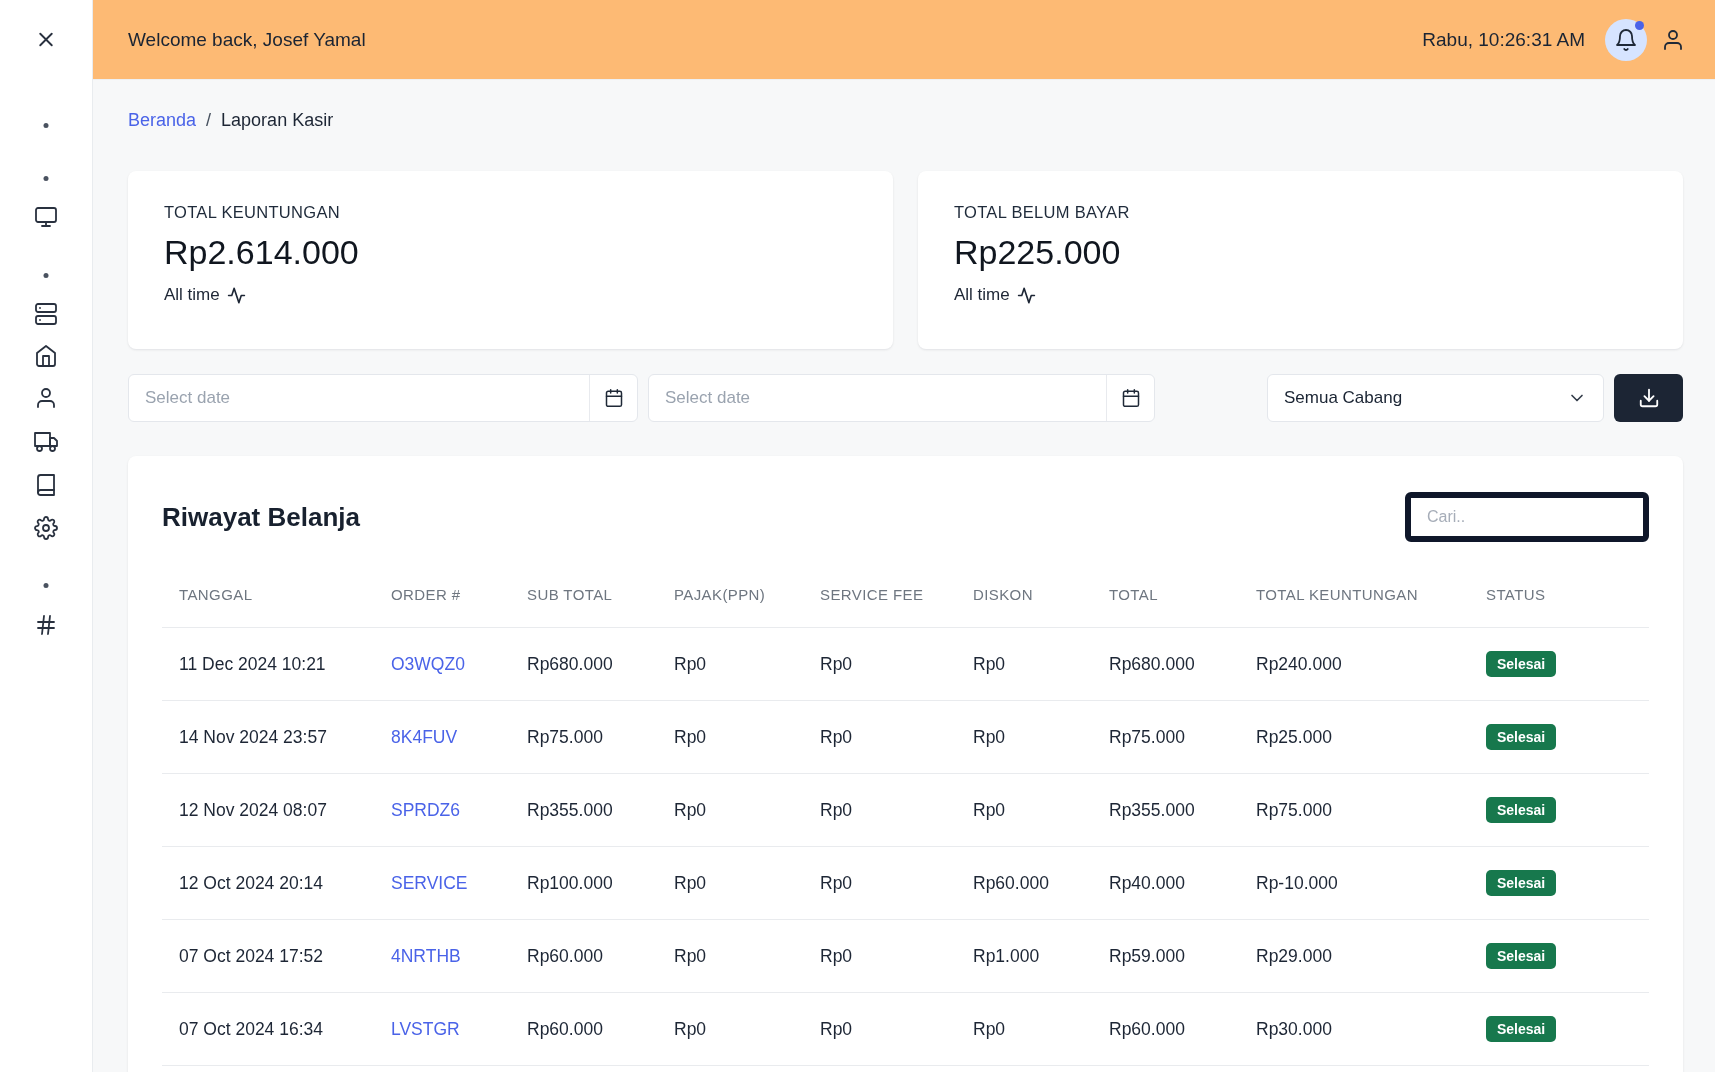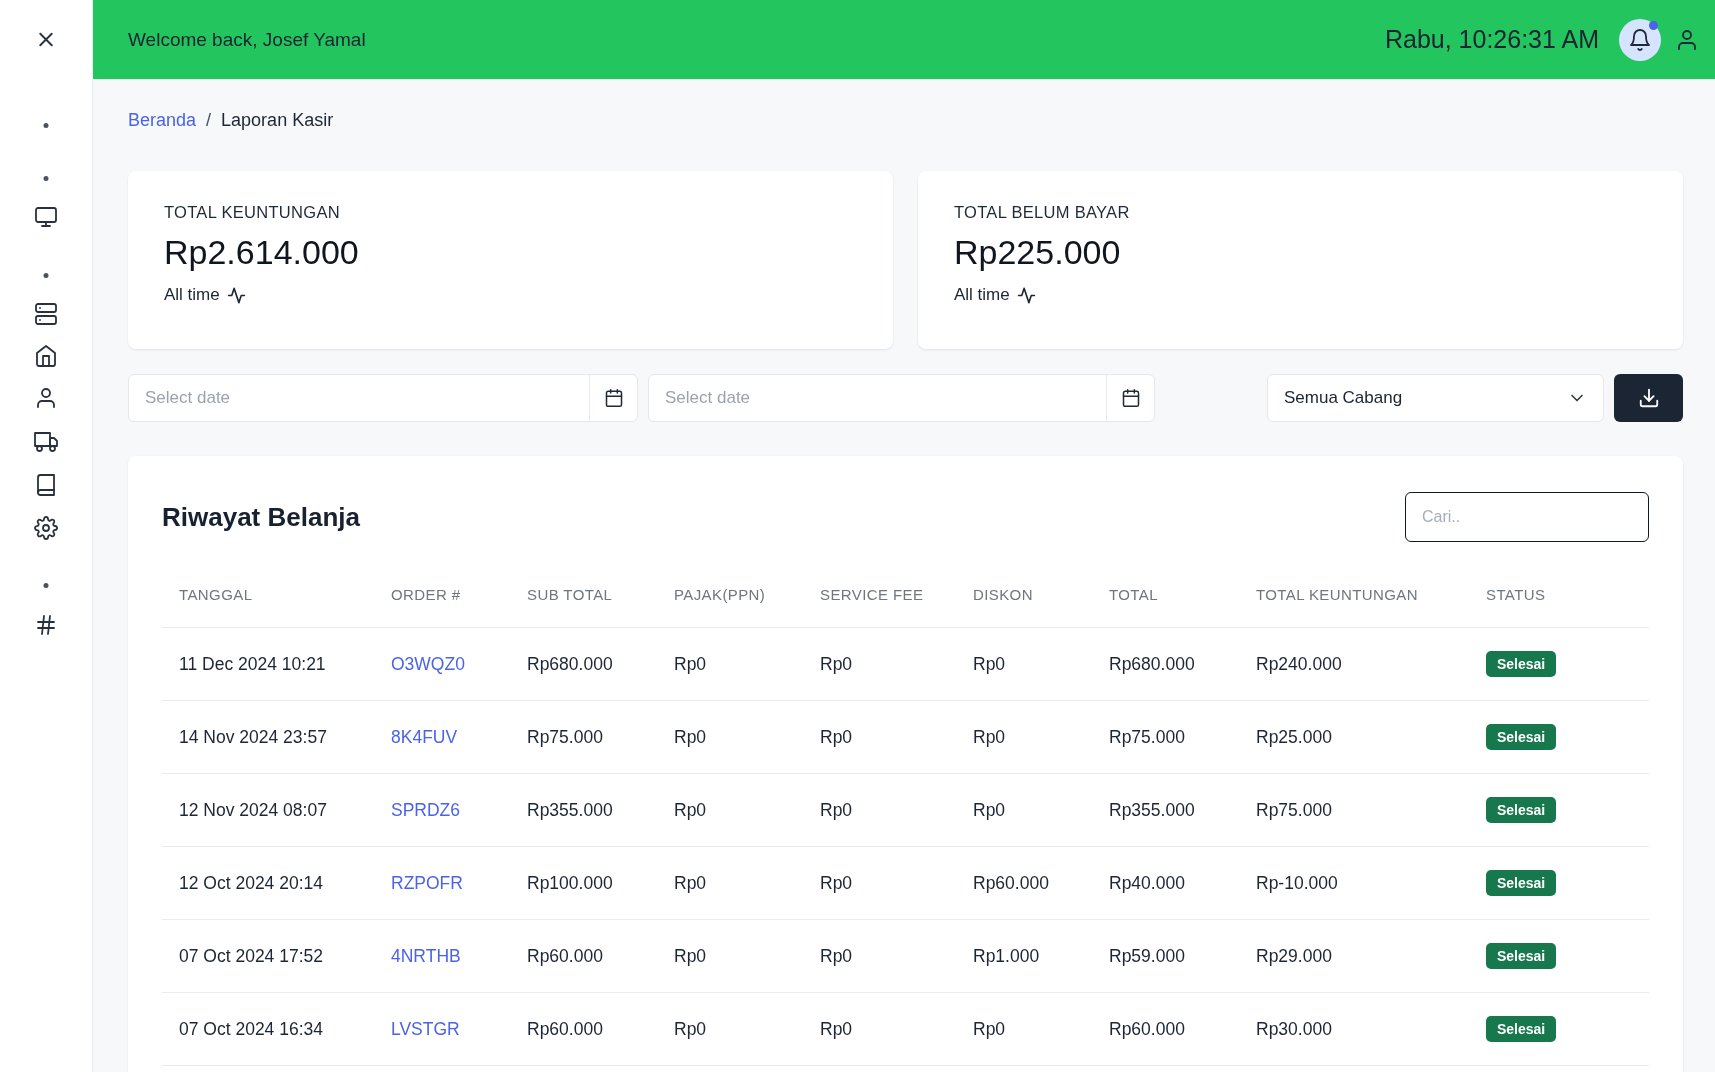--- a/index.html
+++ b/index.html
@@ -10,24 +10,24 @@
 
   
   .sidebar { position:relative; width:93px; flex-shrink:0; background:#ffffff; border-right:1px solid #e9ecef; }
   .s-item { position:absolute; left:50%; transform:translateX(-50%); color:#29313f; background:none; border:none; cursor:pointer; }
   .s-item svg { display:block; width:24px; height:24px; }
   .s-close svg { width:23px; height:23px; }
   .nav-dot { width:5px; height:5px; border-radius:50%; background:#4a5260; }
 
   
   .main { flex:1; display:flex; flex-direction:column; min-width:0; }
-  .header { height:80px; flex-shrink:0; display:flex; align-items:center; padding:0 16px 0 35px; background:#22c55e; border-bottom:1px solid #eef0f2; }
+  .header { height:80px; flex-shrink:0; display:flex; align-items:center; padding:0 30px 0 35px; background:#fdba74; border-bottom:1px solid #eef0f2; }
   .welcome { font-size:19px; font-weight:500; color:#1a2433; }
   .header-right { margin-left:auto; display:flex; align-items:center; gap:14px; }
-  .datetime { font-size:25px; color:#1a2433; margin-right:6px; }
+  .datetime { font-size:19px; color:#1a2433; margin-right:6px; }
   .icon-btn { background:none; border:none; cursor:pointer; color:#1f2937; display:flex; align-items:center; justify-content:center; }
   .icon-btn svg { width:24px; height:24px; display:block; }
   .bell-wrap { position:relative; width:42px; height:42px; border-radius:50%; background:#d6e4ff; }
   .bell-dot { position:absolute; top:2px; right:3px; width:9px; height:9px; border-radius:50%; background:#4a63e8; }
 
   .content { padding:0 32px 0 35px; flex:1; overflow:hidden; }
 
   
   .breadcrumb { margin-top:30px; font-size:18px; display:flex; gap:10px; align-items:center; }
   .crumb-home { color:#4a63e8; text-decoration:none; }
@@ -59,21 +59,21 @@
   .branch-select svg { width:20px; height:20px; margin-left:auto; color:#333c49; }
   .download-btn { width:69px; height:48px; flex-shrink:0; background:#1c2534; border:none; border-radius:6px;
                   display:flex; align-items:center; justify-content:center; color:#fff; cursor:pointer; }
   .download-btn svg { width:22px; height:22px; }
 
   
   .table-card { margin-top:34px; background:#fff; border-radius:8px; padding:36px 34px 30px;
                 box-shadow:0 1px 2px rgba(16,24,40,.04), 0 1px 3px rgba(16,24,40,.06); min-height:660px; }
   .table-head { display:flex; align-items:center; justify-content:space-between; }
   .table-title { font-size:26px; font-weight:600; color:#18212f; }
-  .search-input { width:244px; height:50px; border:1px solid #0f172a; border-radius:6px; padding:0 16px;
+  .search-input { width:244px; height:50px; border:6px solid #0f172a; border-radius:6px; padding:0 16px;
                   font-size:16px; font-family:inherit; color:#1d2635; outline:none; background:#fff; }
   .search-input::placeholder { color:#a6adb8; }
 
   table { width:100%; border-collapse:collapse; margin-top:24px; table-layout:fixed; }
   th { text-align:left; font-size:15px; font-weight:400; color:#6e7680; letter-spacing:.4px;
        padding:20px 8px 24px 0; white-space:nowrap; }
   td { text-align:left; font-size:17.5px; color:#1d2635; padding:23px 8px 23px 0;
        border-top:1px solid #e9ebee; white-space:nowrap; }
   th:first-child, td:first-child { padding-left:17px; }
   .c1{width:229px;} .c2{width:136px;} .c3{width:147px;} .c4{width:146px;} .c5{width:153px;}
@@ -317,21 +317,21 @@
               <td>Rp355.000</td>
               <td>Rp0</td>
               <td>Rp0</td>
               <td>Rp0</td>
               <td>Rp355.000</td>
               <td>Rp75.000</td>
               <td><span class="badge">Selesai</span></td>
             </tr>
             <tr>
               <td>12 Oct 2024 20:14</td>
-              <td><a href="#" class="order-link">RZPOFR</a></td>
+              <td><a href="#" class="order-link">SERVICE</a></td>
               <td>Rp100.000</td>
               <td>Rp0</td>
               <td>Rp0</td>
               <td>Rp60.000</td>
               <td>Rp40.000</td>
               <td>Rp-10.000</td>
               <td><span class="badge">Selesai</span></td>
             </tr>
             <tr>
               <td>07 Oct 2024 17:52</td>

